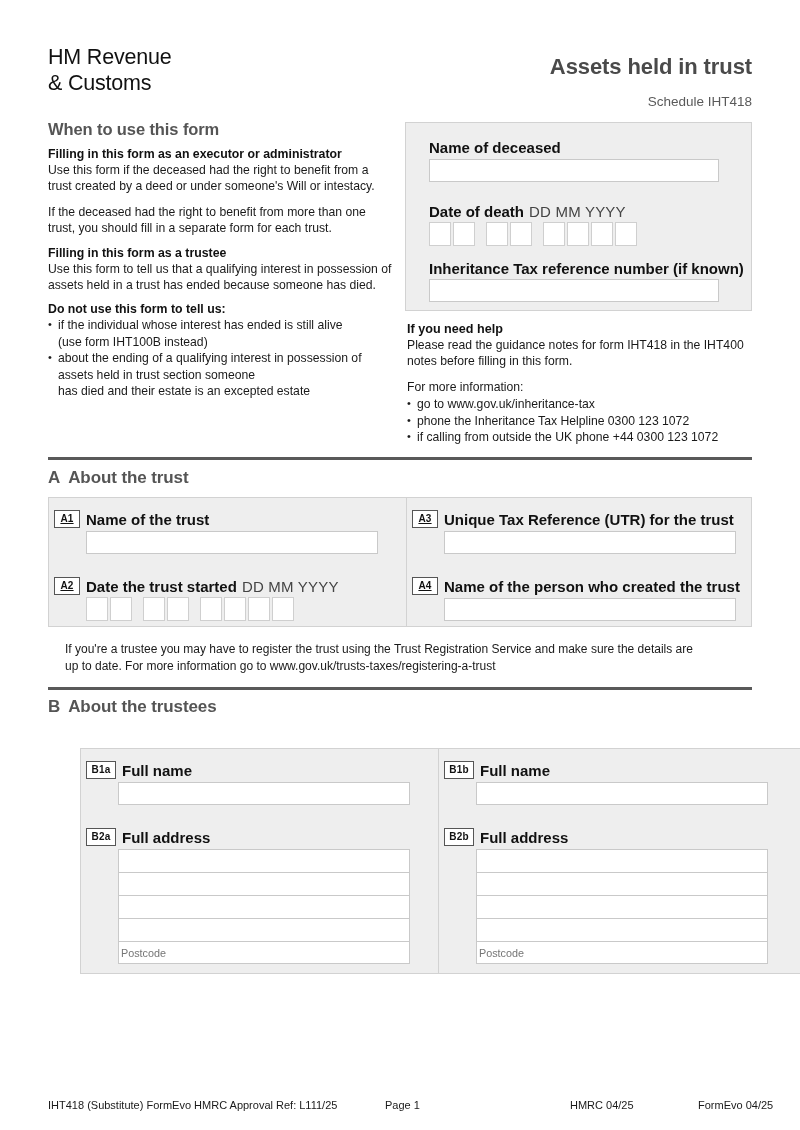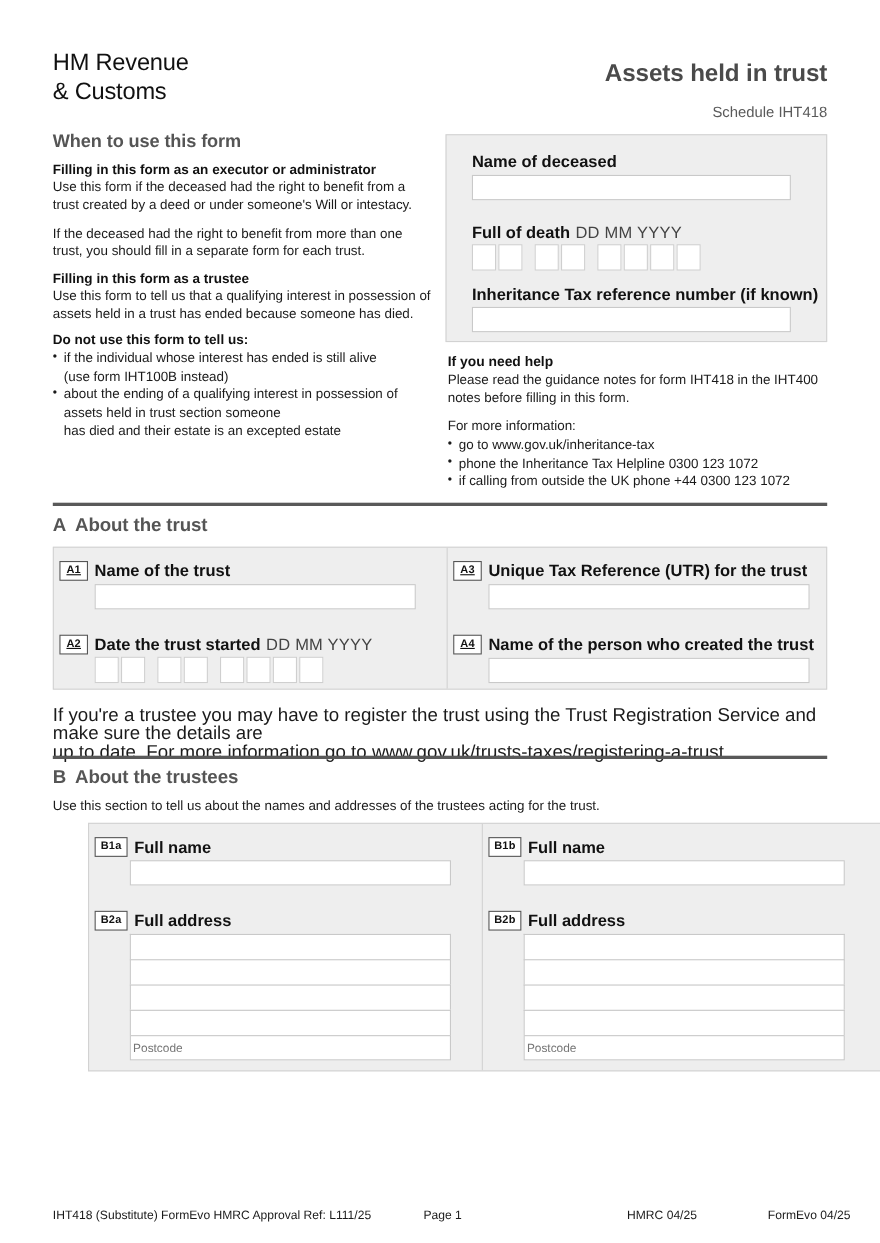--- a/index.html
+++ b/index.html
@@ -204,23 +204,23 @@
     text-align: center;
     line-height: 16px;
     height: 18px;
     letter-spacing: 0.2px;
   }
   .badge.w2 { width: 26px; text-decoration: underline; }
   .badge.w3 { width: 30px; }
 
   .note {
     position: absolute;
-    left: 48px;
+    left: 65px;
     width: 700px;
-    font-size: 17px;
+    font-size: 12px;
     line-height: 17px;
   }
   .sec-intro {
     position: absolute;
     left: 48px;
     font-size: 12.2px;
   }
   .postcode-ph {
     font-size: 10.8px;
     color: #9a9a9a;
@@ -284,21 +284,21 @@
         <span class="sub">has died and their estate is an excepted estate</span>
       </li>
     </ul>
   </div>
 
   <div class="panel panel-deceased">
     <div class="fld-label" style="position:absolute;left:23px;top:16px;">Name of deceased</div>
     <input class="textbox" style="position: absolute; left: 23px; top: 36px; width: 290px;" type="text" value="">
 
     <div class="fld-label" style="position:absolute;left:23px;top:80px;">
-      <span>Full of death</span><span class="hint">DD MM YYYY</span>
+      <span>Date of death</span><span class="hint">DD MM YYYY</span>
     </div>
     <div class="datebox-row" style="position:absolute;left:23px;top:99px;">
       <input class="datebox" maxlength="1" style="">
       <input class="datebox gap" maxlength="1" style="">
       <input class="datebox" maxlength="1" style="">
       <input class="datebox gap" maxlength="1" style="">
       <input class="datebox" maxlength="1" style="">
       <input class="datebox" maxlength="1" style="">
       <input class="datebox" maxlength="1" style="">
       <input class="datebox" maxlength="1" style="">
@@ -357,21 +357,20 @@
 
   <div class="note" style="top:641px;">
     <div>If you're a trustee you may have to register the trust using the Trust Registration Service and make sure the details are</div>
     <div>up to date. For more information go to www.gov.uk/trusts-taxes/registering-a-trust</div>
   </div>
 
   <div class="rule" style="top:687px;"></div>
   <div class="sec-head" style="top:697px;">
     <span class="letter">B</span><span>About the trustees</span>
   </div>
-  <div class="sec-intro" style="top:725px;">Use this section to tell us about the names and addresses of the trustees acting for the trust.</div>
 
   <div class="panel panel-b">
     <div class="vdiv"></div>
 
     <div class="badge w3" style="left:5px;top:12px;">B1a</div>
     <div class="fld-label" style="position:absolute;left:41px;top:13px;">Full name</div>
     <input class="textbox" style="position: absolute; left: 37px; top: 33px; width: 292px;" type="text" value="">
 
     <div class="badge w3" style="left:5px;top:79px;">B2a</div>
     <div class="fld-label" style="position:absolute;left:41px;top:80px;">Full address</div>

